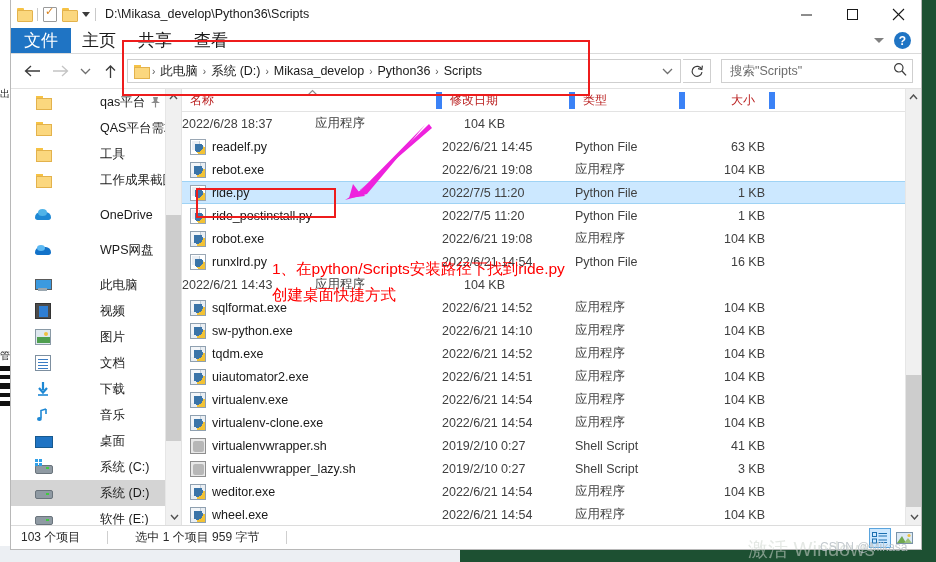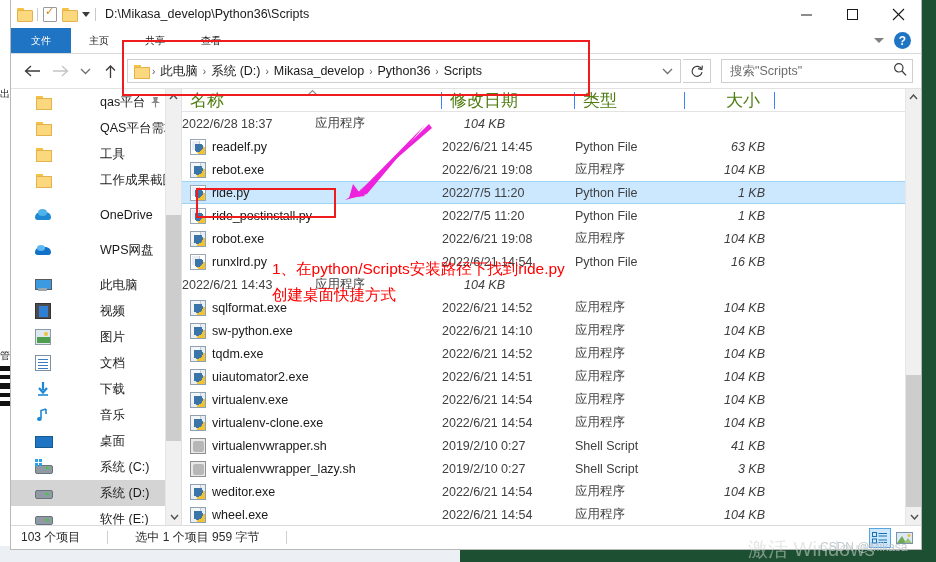--- a/index.html
+++ b/index.html
@@ -85,21 +85,21 @@
   }
   .wc svg { display: block; }
 
   
   .ribbon {
     height: 26px; flex: 0 0 26px; display: flex; align-items: stretch;
     background: #fff; position: relative; border-bottom: 1px solid #dadada;
   }
   .tab {
     display: flex; align-items: center; justify-content: center;
-    font-size: 10px; color: #1a1a1a; padding: 0 0; min-width: 56px;
+    font-size: 17px; color: #1a1a1a; padding: 0 0; min-width: 56px;
   }
   .tab.file { background: #1f74c4; color: #fff; min-width: 60px; }
   .ribbon-right { margin-left: auto; display: flex; align-items: center; gap: 10px; padding-right: 10px; }
   .chev-dn {
     width: 0; height: 0; border-left: 5px solid transparent;
     border-right: 5px solid transparent; border-top: 5px solid #808080;
   }
   .help-ico {
     width: 17px; height: 17px; border-radius: 50%; background: #1f74c4;
     color: #fff; font-size: 12px; font-weight: bold; display: flex;
@@ -237,40 +237,40 @@
   .listpane {
     flex: 1 1 auto; position: relative; background: #fff; overflow: hidden;
     border-left: 1px solid #e2e2e2;
   }
   .listinner { position: absolute; left:0; top:0; right:16px; bottom:0; overflow:hidden; }
   .colhdr {
     height: 23px; display: flex; align-items: center;
     border-bottom: 1px solid #e3e3e3; background: #fff; position: relative;
   }
   .colhdr .ch {
-    font-size: 17px; color: #4d7c0f; padding-left: 8px;
-    border-right: 1px solid #3b82f6; height: 17px; line-height: 17px;
+    font-size: 12px; color: #b91c1c; padding-left: 8px;
+    border-right: 6px solid #3b82f6; height: 17px; line-height: 17px;
     display: flex; align-items: center;
   }
   .ch-name { width: 260px; flex: 0 0 260px; }
   .ch-date { width: 133px; flex: 0 0 133px; }
   .ch-type { width: 110px; flex: 0 0 110px; }
   .ch-size { width: 90px; flex: 0 0 90px; justify-content: flex-end; padding-right: 14px; }
   .sortmark {
     position: absolute; left: 125px; top: -2px; font-size: 10px; color: #7a7a7a;
   }
   .row {
     height: 23px; display: flex; align-items: center; font-size: 12.5px;
     color: #1a1a1a; white-space: nowrap;
   }
   .row.selected { background: #cce8ff; border-top:1px solid #9fd3f5; border-bottom:1px solid #9fd3f5; height:23px; }
   .c-name { width: 260px; flex: 0 0 260px; display: flex; align-items: center; gap: 6px; padding-left: 8px; }
   .c-date { width: 133px; flex: 0 0 133px; color: #404040; }
   .c-type { width: 110px; flex: 0 0 110px; color: #404040; }
-  .c-size { width: 90px; flex: 0 0 90px; text-align: right; padding-right: 10px; color: #404040; font-style: italic; }
+  .c-size { width: 90px; flex: 0 0 90px; text-align: right; padding-right: 10px; color: #404040; }
 
   
   .fic { width: 16px; height: 16px; flex: 0 0 16px; position: relative; }
   .fic.py, .fic.exe {
     background: #fff; border: 1px solid #9aa7b4;
   }
   .fic.py::before {
     content: ""; position: absolute; left: 1px; top: 1px; width: 7px; height: 9px;
     background: linear-gradient(#eaeef3,#eaeef3);
     border-right: 1px solid #c2ccd6;

